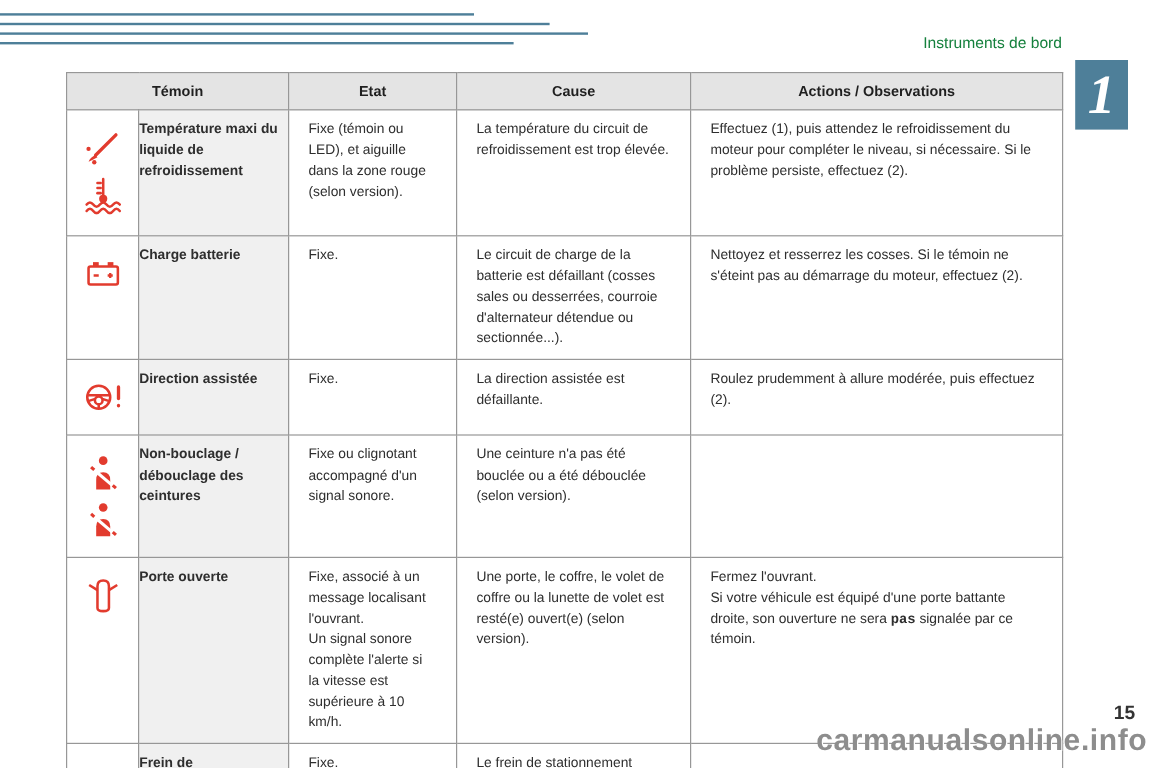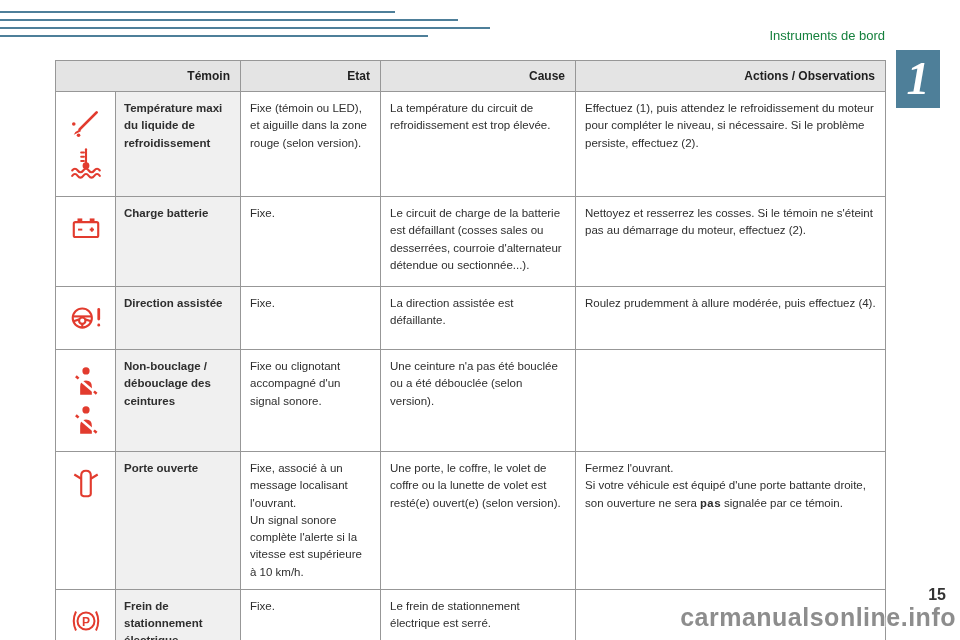--- a/index.html
+++ b/index.html
@@ -56,21 +56,21 @@
     width: 830px;
     border-collapse: collapse;
     table-layout: fixed;
   }
   .t-table th, .t-table td {
     border: 1px solid var(--border, #979797);
     vertical-align: top;
   }
   .t-table th {
     background: var(--header-bg, #e4e4e4);
-    text-align: right;
+    text-align: center;
     font-size: 12px;
     color: #1f1f1f;
     padding: 8px 10px;
   }
   .t-table td {
     font-size: 11.5px;
     color: #2e2e2e;
     line-height: 1.5;
   }
   .icon-cell { text-align: center; padding: 9px 4px; background: #ffffff; }
@@ -80,24 +80,24 @@
     width: 36px;
     height: 34px;
     color: var(--icon-red, #e23b2e);
   }
   .icon svg { width: 100%; height: 100%; display: block; }
   .name-cell {
     background: var(--name-bg, #f0f0f0);
     font-weight: bold;
     font-size: 11.5px;
     color: #1f1f1f;
-    padding: 8px 8px;
+    padding: 8px 0;
     line-height: 1.5;
   }
-  .text-cell { padding: 8px 9px; white-space: pre-line; margin-top: 24px; }
+  .text-cell { padding: 8px 16px; white-space: pre-line; margin-top: 24px; }
   .bold { font-weight: bold; font-family: Liberation Mono, monospace; }
 
   
   tbody tr:nth-child(1) { height: 105px; }
   tbody tr:nth-child(2) { height: 90px; }
   tbody tr:nth-child(3) { height: 55px; }
   tbody tr:nth-child(4) { height: 80px; }
   tbody tr:nth-child(5) { height: 130px; }
   tbody tr:nth-child(6) { height: 55px; }
 
@@ -221,21 +221,21 @@
                 <g stroke="currentColor" stroke-width="2.6" stroke-linecap="round">
                   <line x1="28" y1="8" x2="28" y2="17"></line>
                   <line x1="28" y1="22.5" x2="28" y2="22.8"></line>
                 </g>
               </svg>
             </span>
           </td>
           <td class="name-cell">Direction assistée</td>
           <td class="text-cell etat-cell">Fixe.</td>
           <td class="text-cell cause-cell">La direction assistée est défaillante.</td>
-          <td class="text-cell actions-cell">Roulez prudemment à allure modérée, puis effectuez (4).</td>
+          <td class="text-cell actions-cell">Roulez prudemment à allure modérée, puis effectuez (2).</td>
         </tr>
         <tr>
           <td class="icon-cell">
             <span class="icon">
               <svg viewBox="0 0 32 32">
                 <circle cx="16" cy="6.5" r="3.4" fill="currentColor"></circle>
                 <path d="M10.5 29 v-7.5 q0 -6 5.5 -6 q5.5 0 5.5 6 V29 Z" fill="currentColor"></path>
                 <line x1="8" y1="13" x2="24.5" y2="27" stroke="#ffffff" stroke-width="2.4"></line>
                 <line x1="6.5" y1="11.5" x2="9" y2="13.8" stroke="currentColor" stroke-width="2.4"></line>
                 <line x1="23.5" y1="25.8" x2="26" y2="28" stroke="currentColor" stroke-width="2.4"></line>

